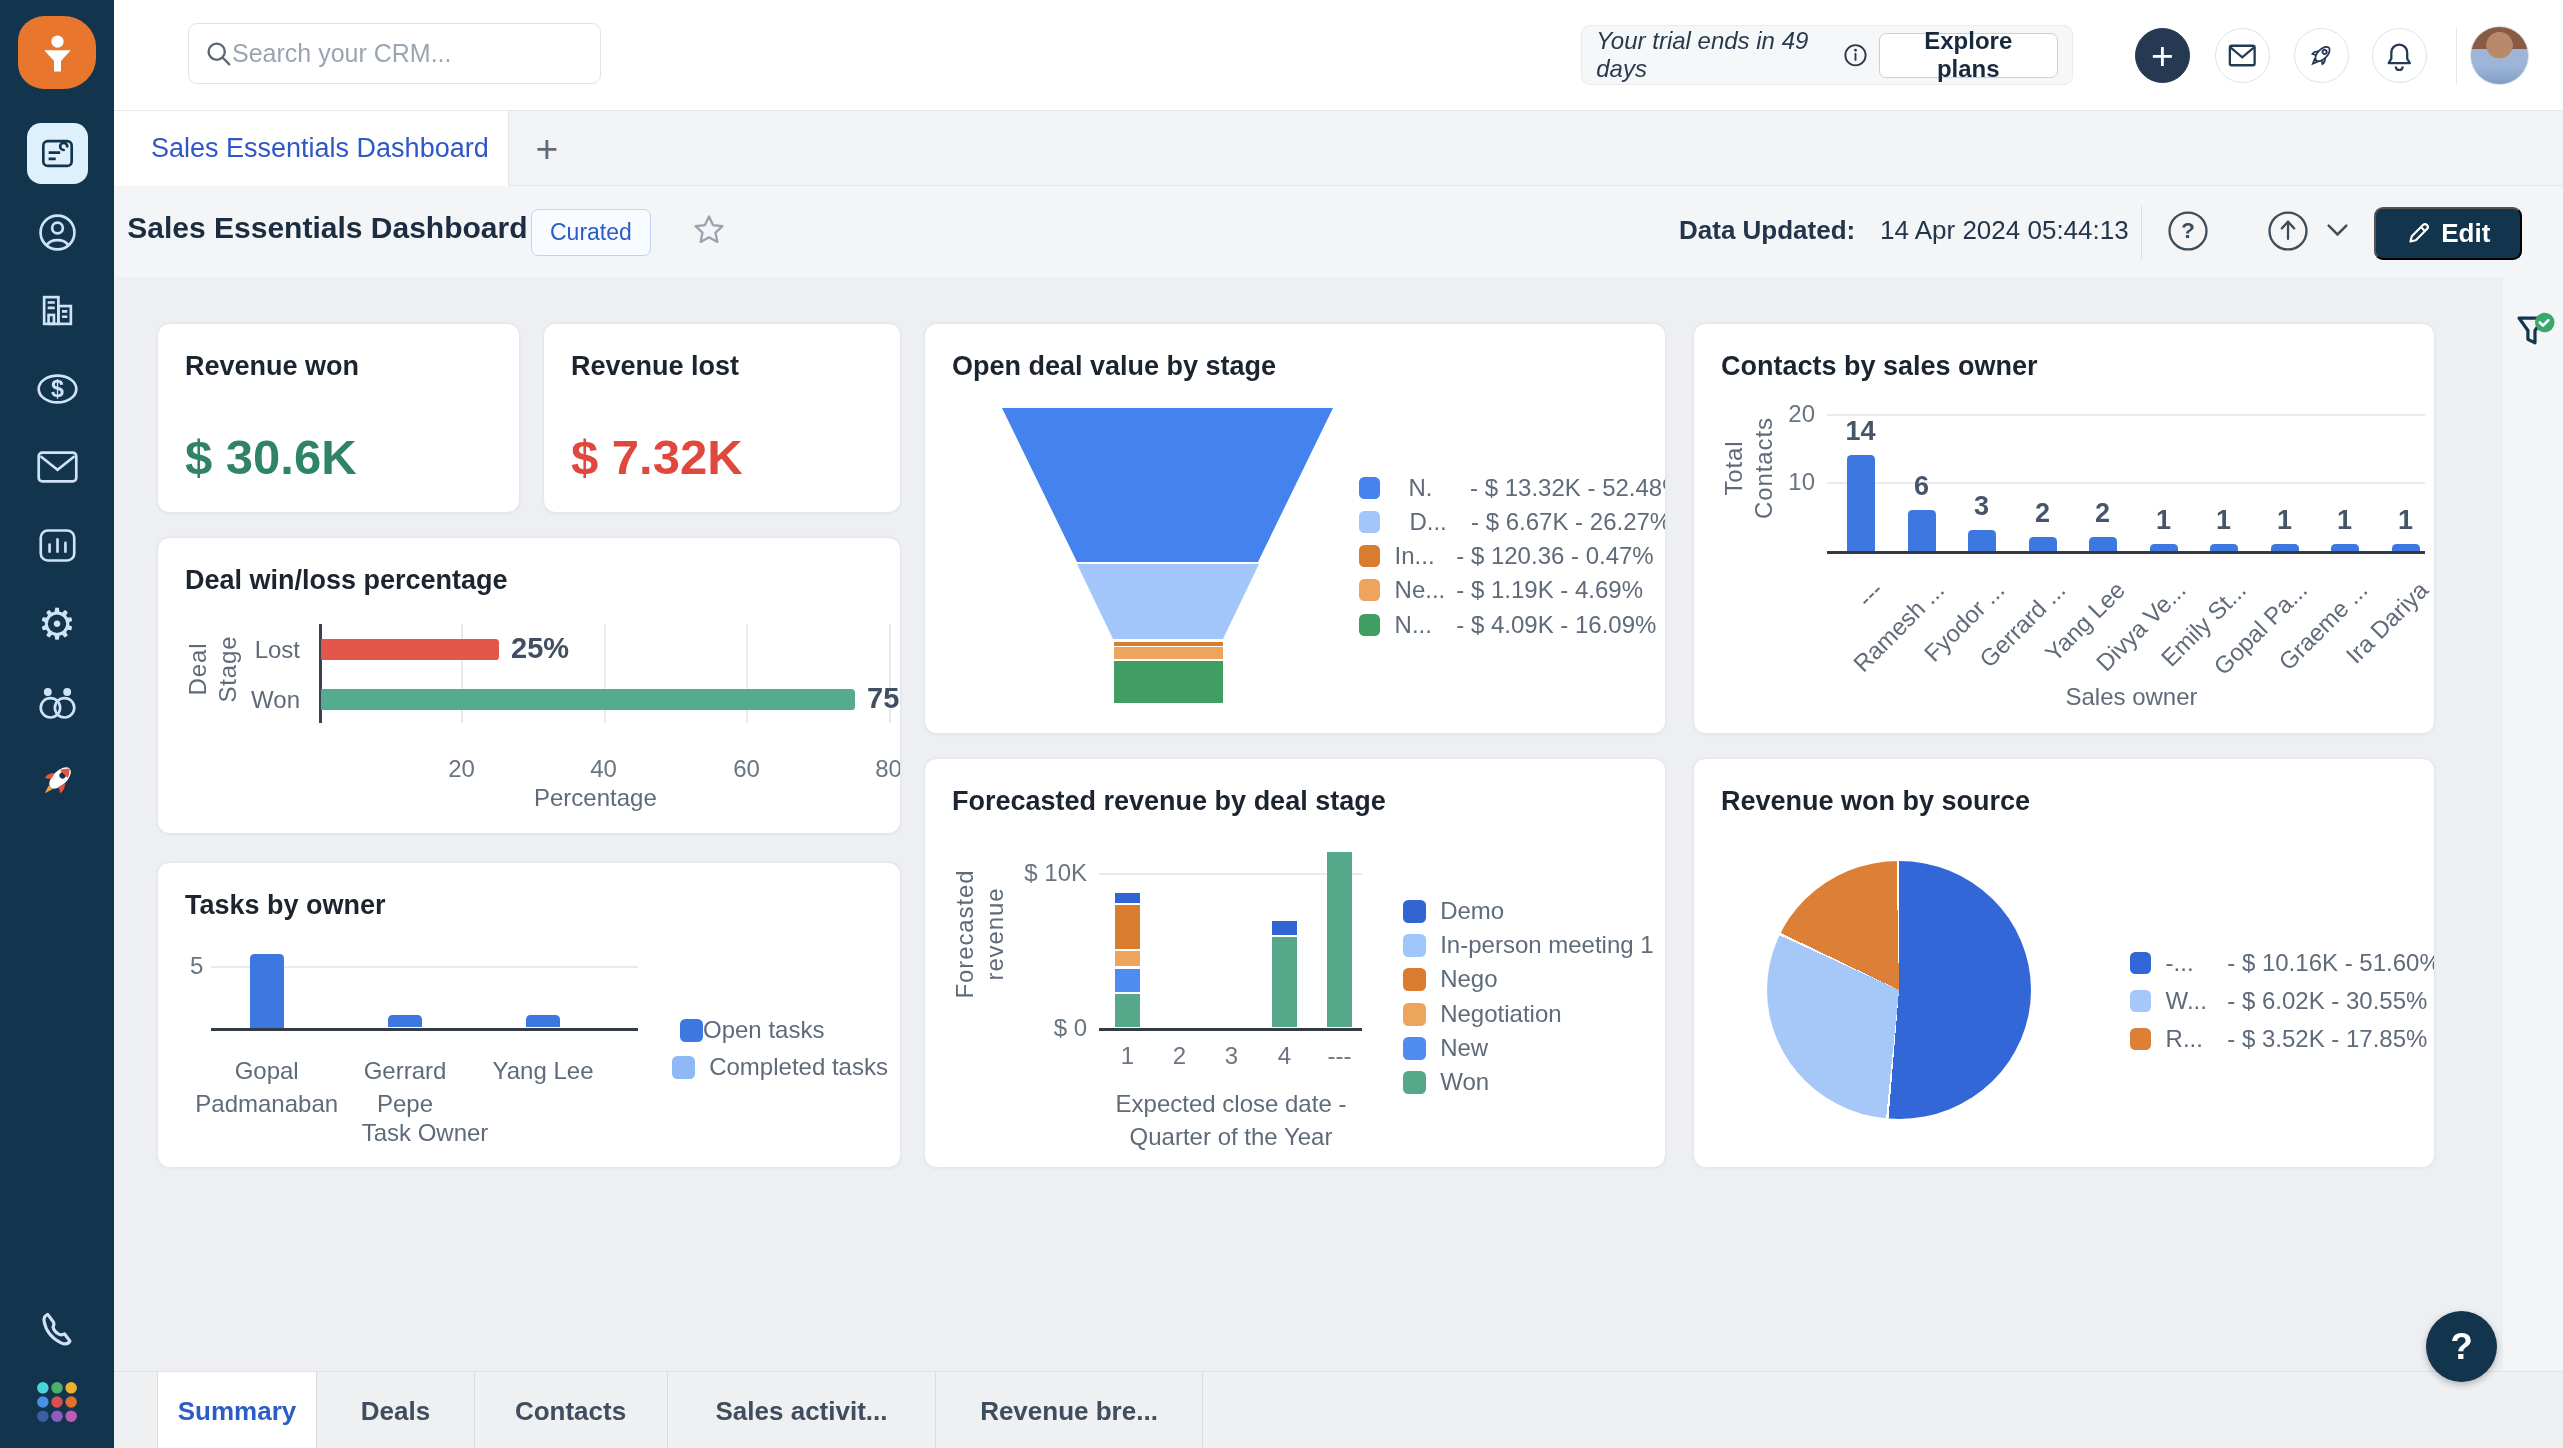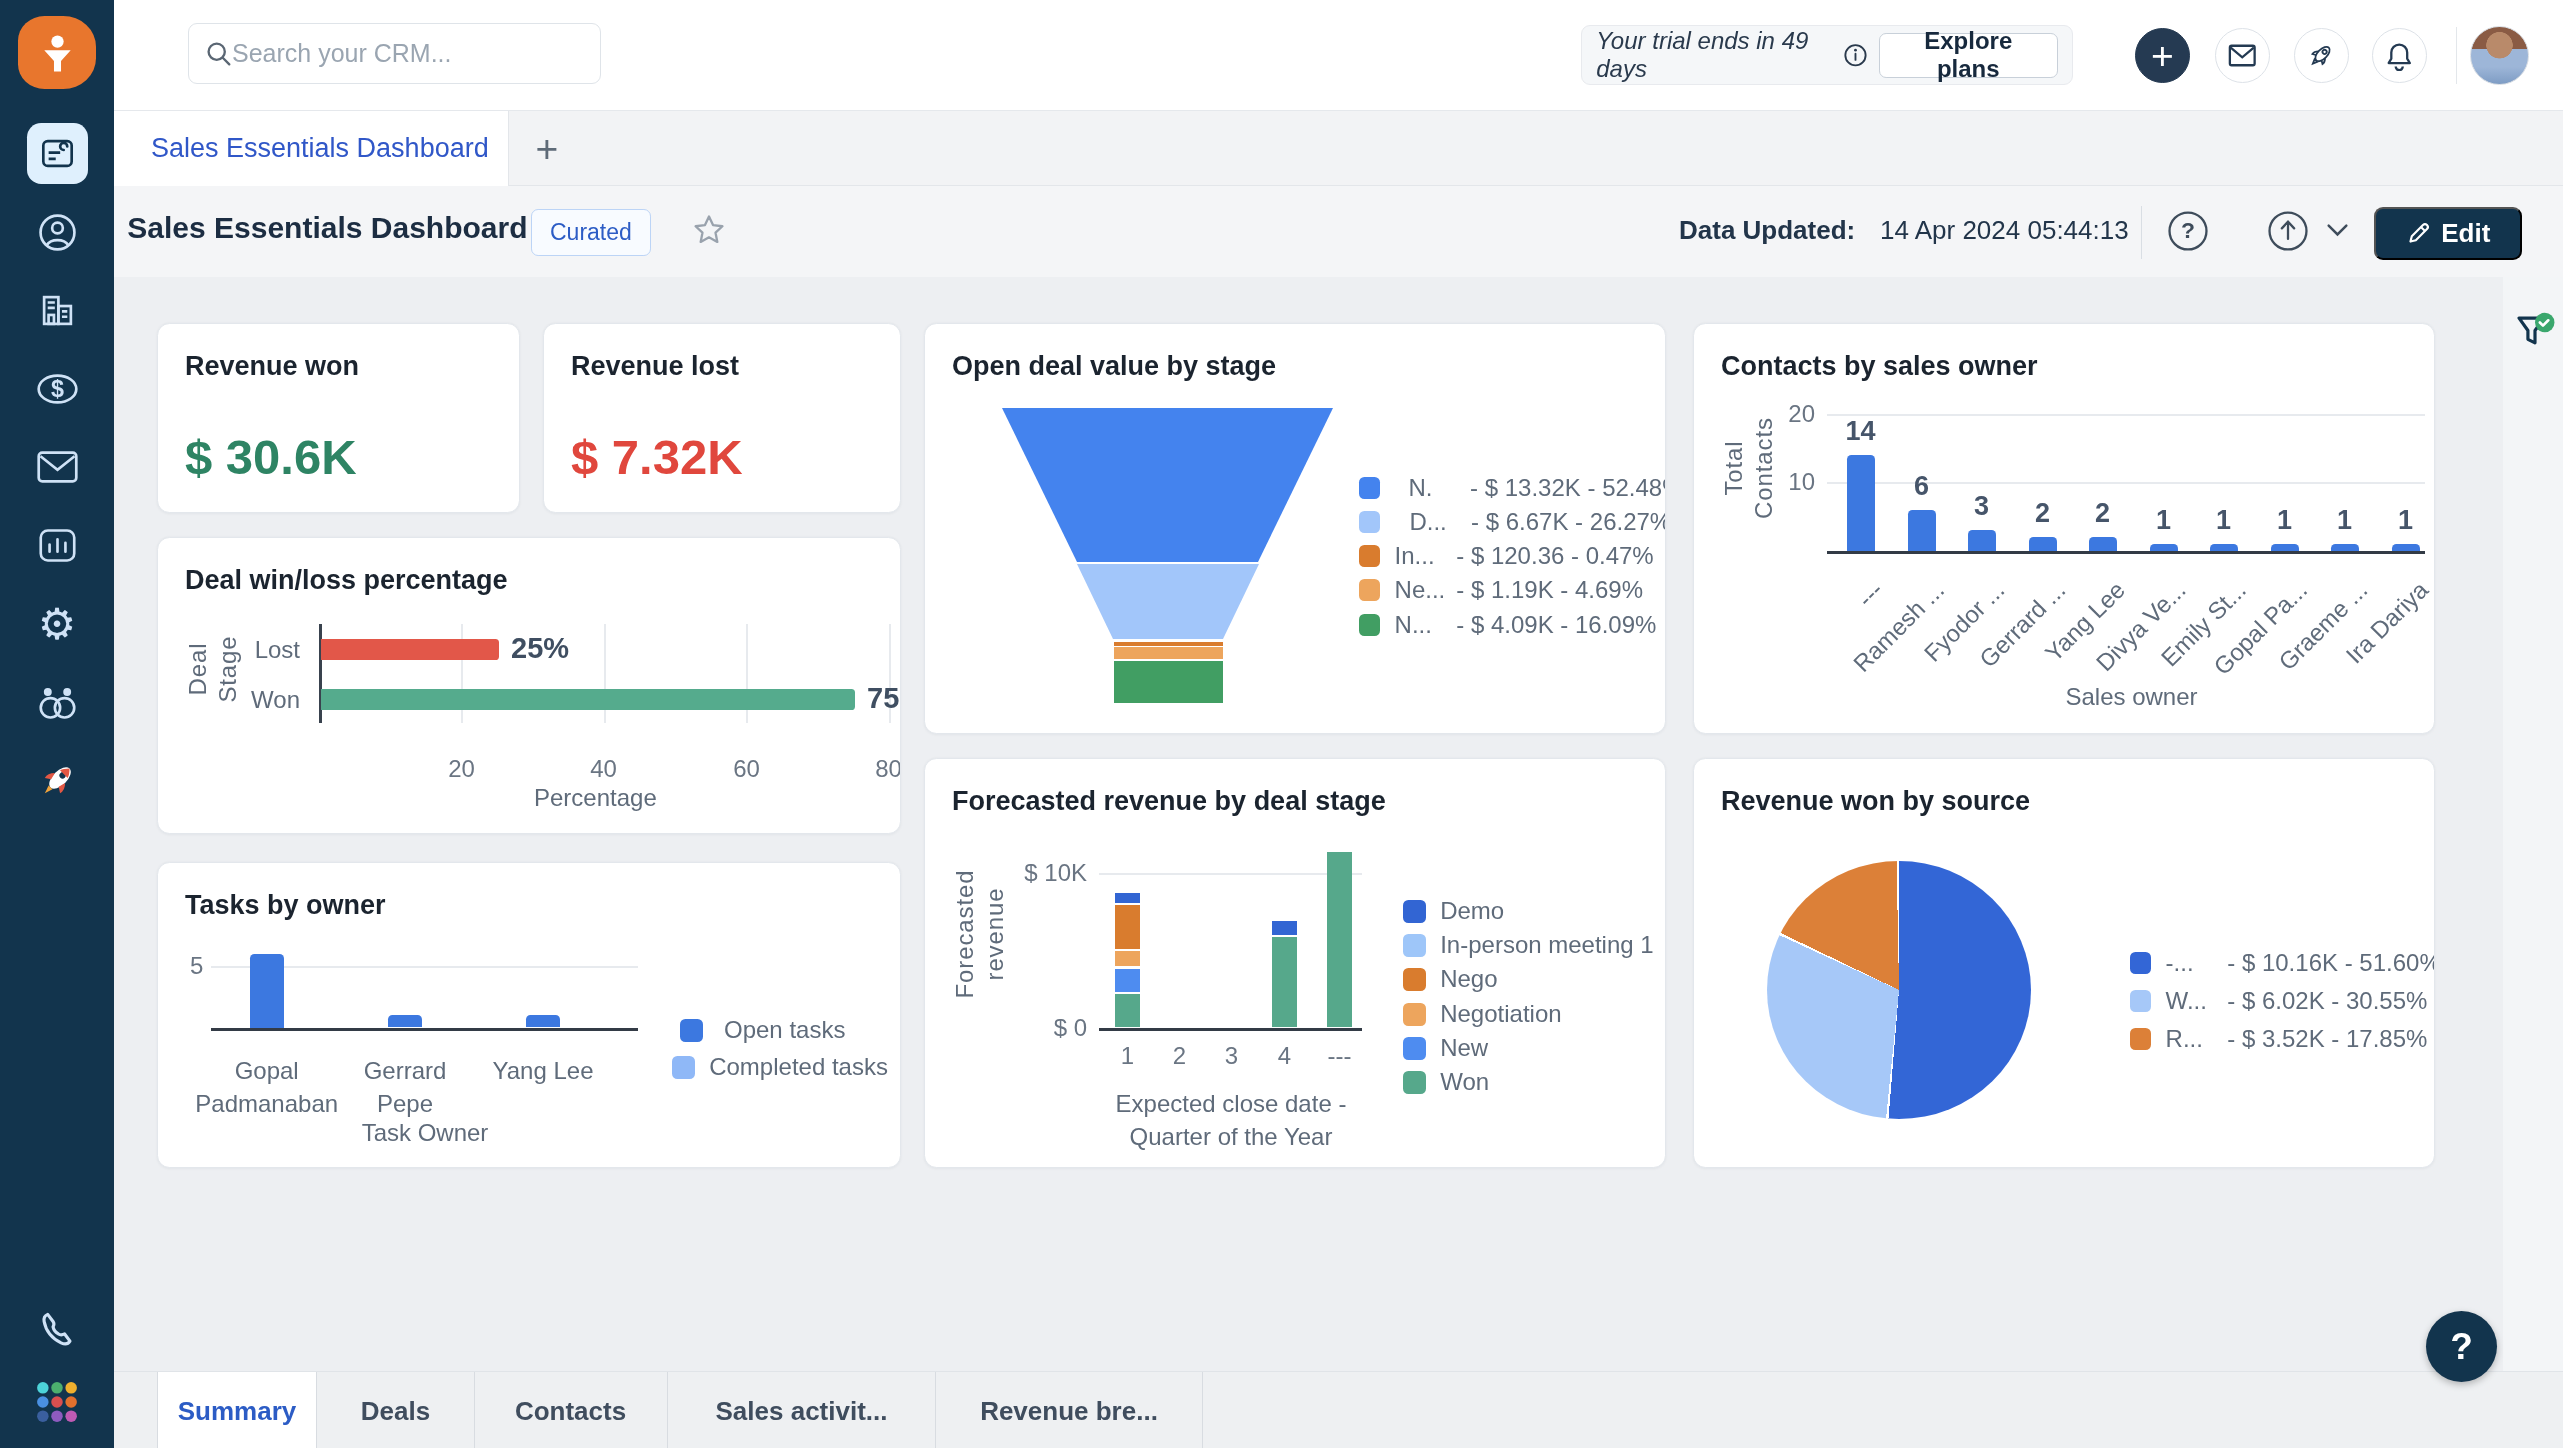--- a/index.html
+++ b/index.html
@@ -297,21 +297,21 @@
         <div style="position: absolute; left: 230px; top: 152px; width: 34px; height: 12.3px; background: rgb(60, 120, 224); border-radius: 4.4px 4.4px 0px 0px;"></div>
         <div style="position: absolute; left: 149px; top: 191px; width: 196px; text-align: center; font-size: 24px; color: rgb(95, 107, 122); line-height: 33px;">
           <div style="position: static;">Gerrard</div>
           <div style="position: static;">Pepe</div>
         </div>
         <div style="position: absolute; left: 368px; top: 152px; width: 34px; height: 12.3px; background: rgb(60, 120, 224); border-radius: 4.4px 4.4px 0px 0px;"></div>
         <div style="position: absolute; left: 287px; top: 191px; width: 196px; text-align: center; font-size: 24px; color: rgb(95, 107, 122); line-height: 33px;">
           <div style="position: static;">Yang Lee</div>
         </div>
         <div style="position: absolute; left: 169px; top: 256px; width: 196px; text-align: center; font-size: 24px; color: rgb(95, 107, 122);">Task Owner</div>
-        <div style="position: absolute; left: 514px; top: 153px; display: flex; align-items: center; gap: 21px; padding-left: 8px;">
+        <div style="position: absolute; left: 514px; top: 153px; display: flex; align-items: center; gap: 0; padding-left: 8px;">
           <div style="position: static; width: 23px; height: 23px; border-radius: 5.3px; background: rgb(60, 120, 224); flex: 0 0 auto;"></div>
           <div style="position: static; font-size: 24px; color: rgb(95, 107, 122); white-space: nowrap;">Open tasks</div>
         </div>
         <div style="position: absolute; left: 514px; top: 190px; display: flex; align-items: center; gap: 14.2px;">
           <div style="position: static; width: 23px; height: 23px; border-radius: 5.3px; background: rgb(143, 184, 247); flex: 0 0 auto;"></div>
           <div style="position: static; font-size: 24px; color: rgb(95, 107, 122); white-space: nowrap;">Completed tasks</div>
         </div>
       </div>
   </div>
 

